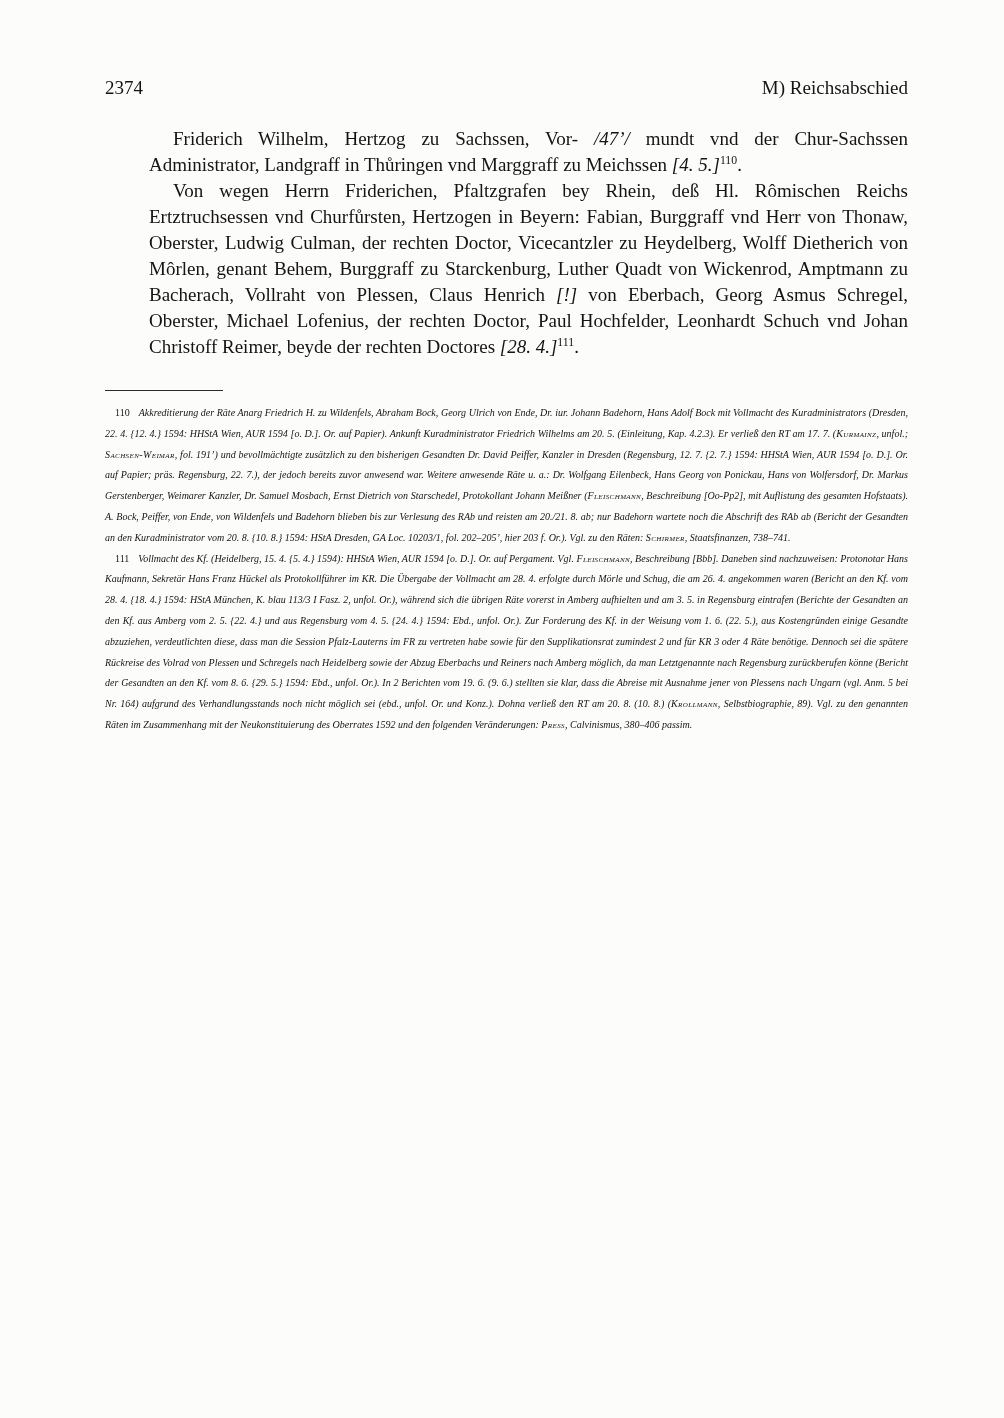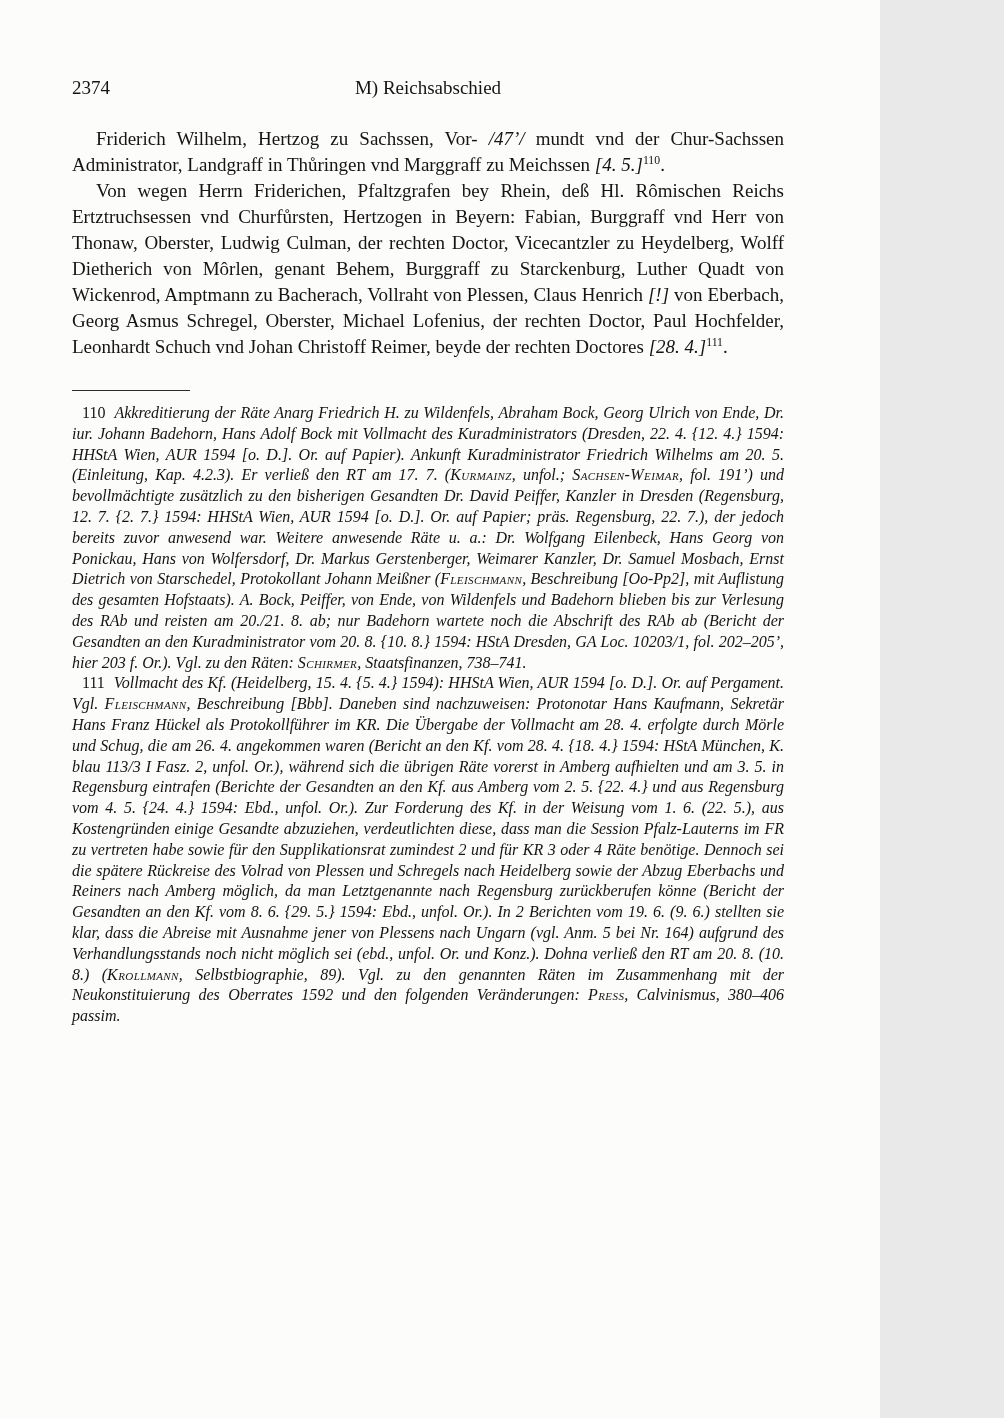--- a/index.html
+++ b/index.html
@@ -4,61 +4,62 @@
 <style>
   html, body { margin: 0; padding: 0; }
   body {
     width: 1004px;
     height: 1418px;
     background: #e9e9e9;
     font-family: "Liberation Serif", "DejaVu Serif", serif;
   }
   .page {
     position: relative;
-    width: 880px;
+    width: 1004px;
     height: 1418px;
     box-sizing: border-box;
     background: #fcfcfa;
     color: #161412;
-    padding: 76px 96px 0 72px;
+    padding: 76px 96px 0 105px;
     overflow: hidden;
   }
   .page-header {
     position: relative;
     font-size: 19px;
     line-height: 24px;
     margin-bottom: 26px;
   }
   .page-num { position: absolute; left: 0; top: 0; }
-  .running-head { display: block; text-align: center; }
+  .running-head { display: block; text-align: right; }
 
   .body-text {
     font-size: 19px;
     line-height: 26px;
     text-align: justify;
+    margin-left: 44px;
   }
   .body-text p { margin: 0; text-indent: 24px; }
 
   .seg-i { font-style: italic; }
   .seg-sc { font-variant: small-caps; letter-spacing: 0.4px; }
   sup.seg-sup {
     font-size: 62%;
     font-style: normal;
     line-height: 0;
     vertical-align: super;
   }
 
   .footnote-sep {
     border: 0;
     border-top: 1.5px solid #2a2a2a;
     width: 118px;
     margin: 30px 0 12px 0;
   }
   .footnotes {
-    font-size: 16px;
+    font-size: 10px;
     line-height: 20.8px;
     text-align: justify;
     font-style: italic;
   }
   .footnote { margin: 0; text-indent: 10px; }
   .fn-num {
     font-style: normal;
     margin-right: 9px;
   }
 </style>

